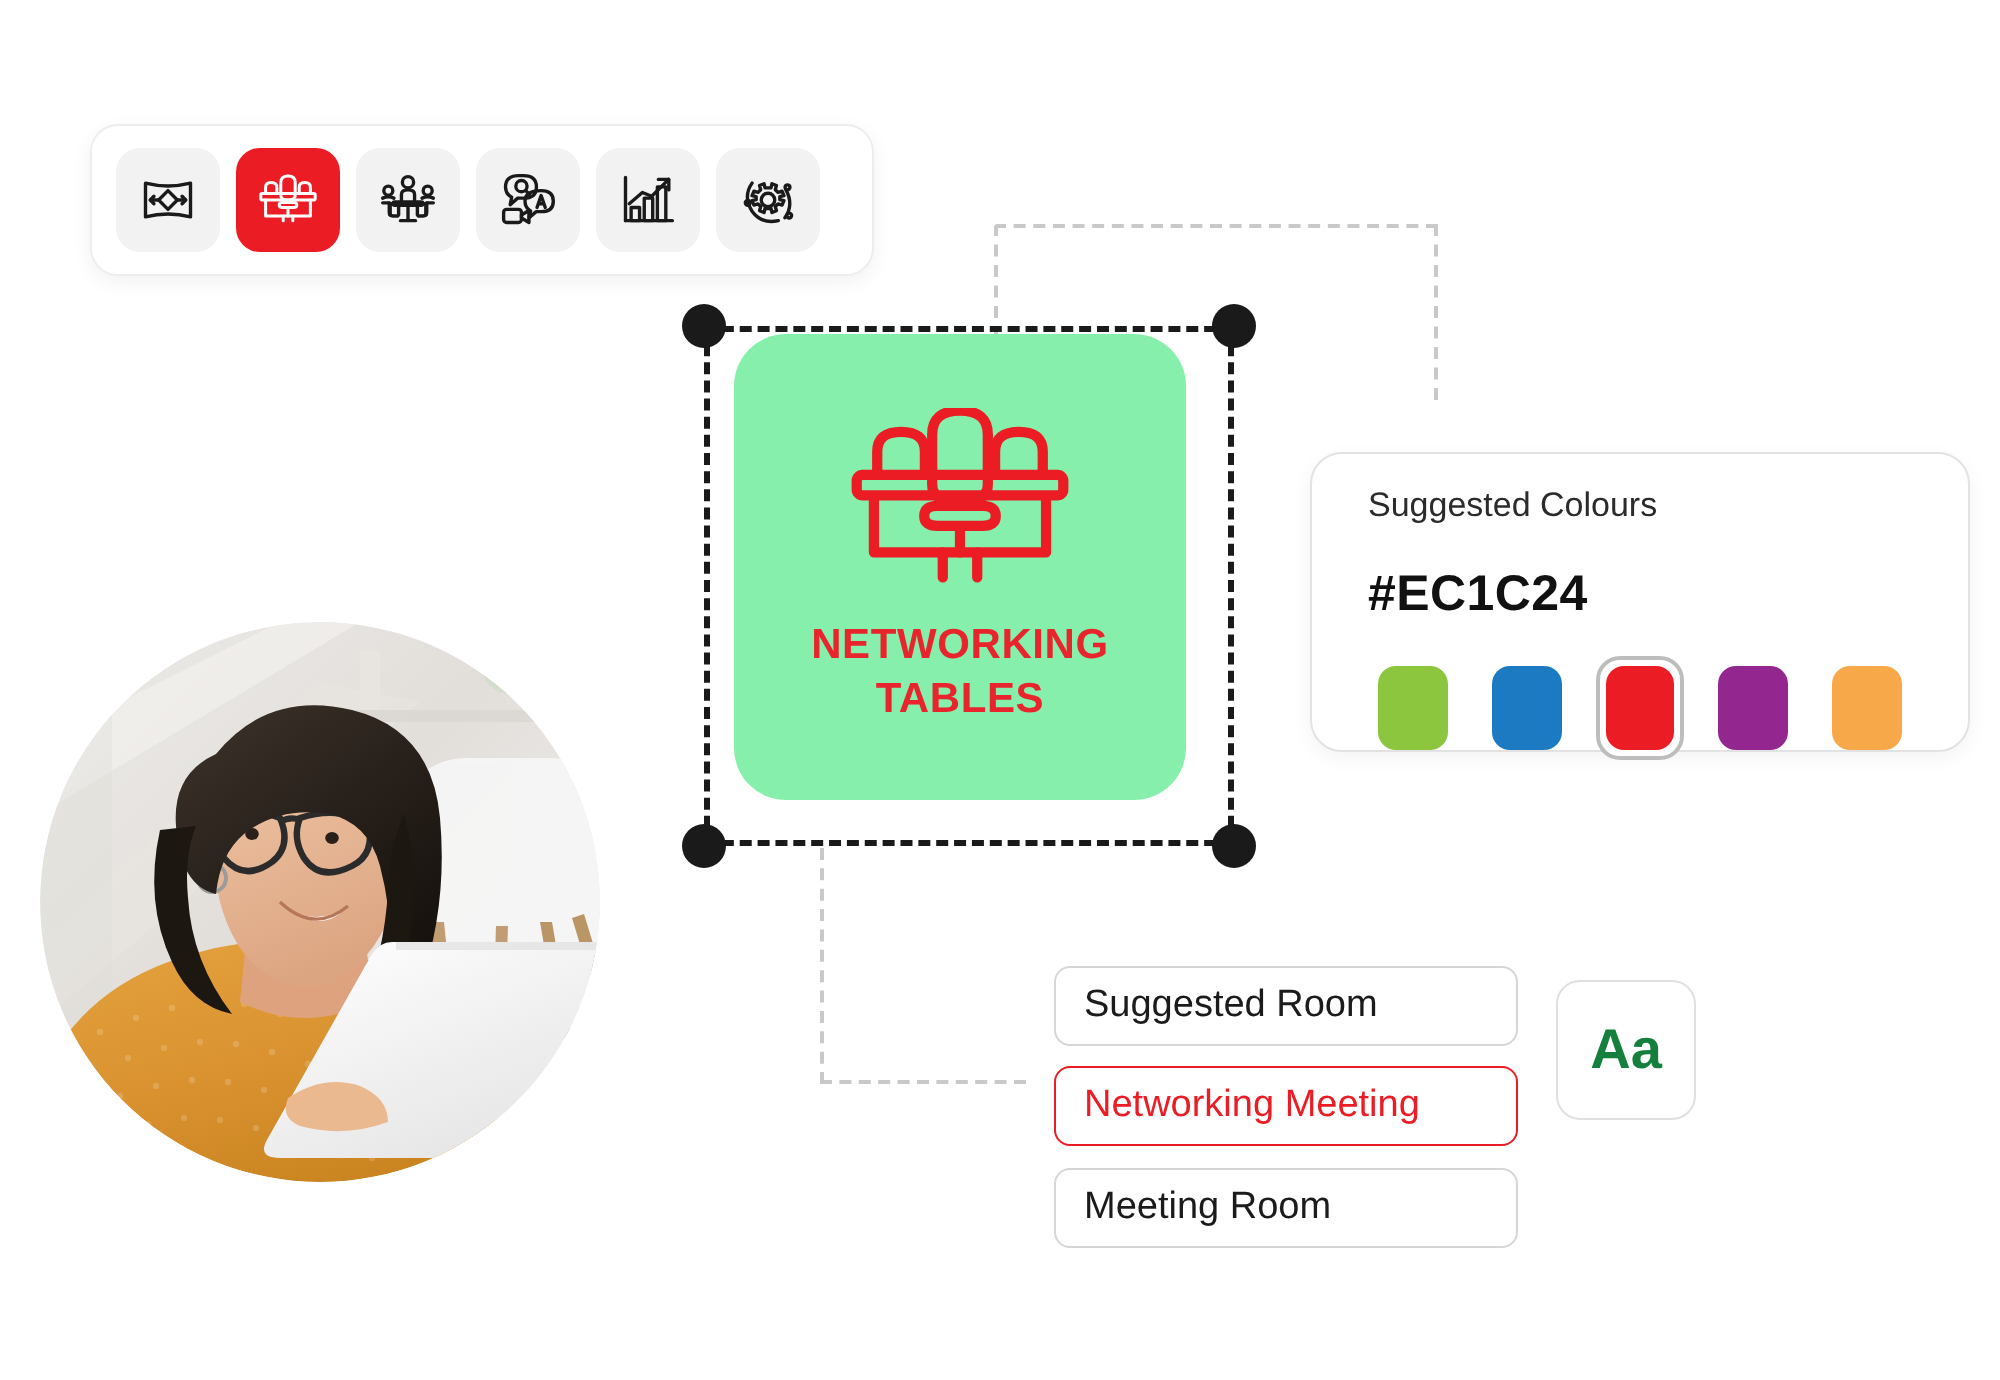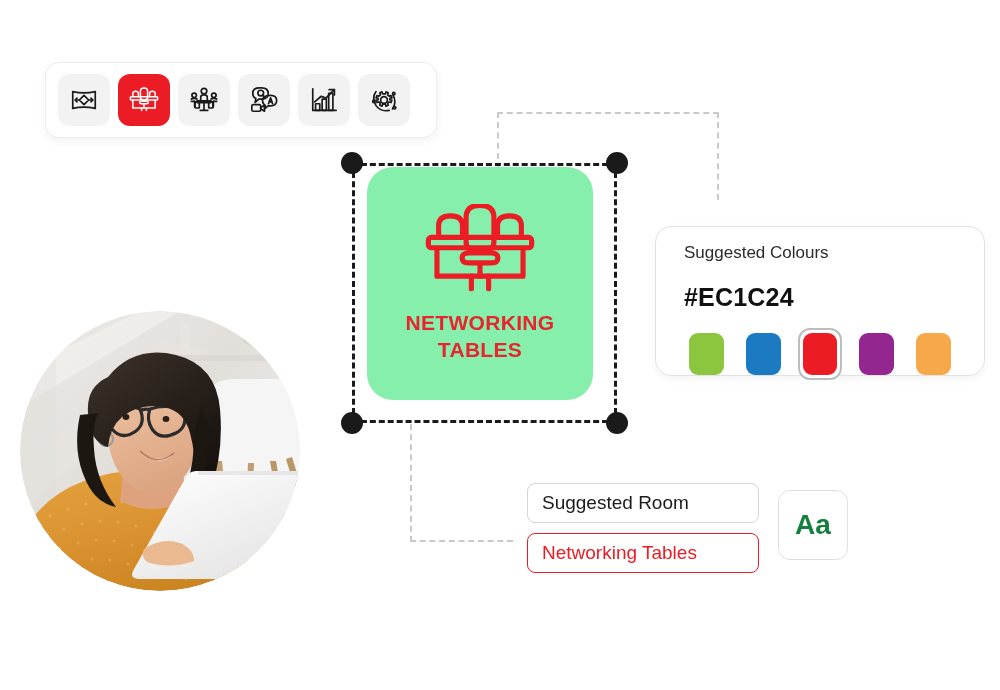--- a/index.html
+++ b/index.html
@@ -423,20 +423,23 @@
       <div class="swatch-wrap">
         <div class="swatch" style="background:#F7A94A"></div>
       </div>
     </div>
   </div>
 
   <div class="chip c1">
     <span>Suggested Room</span>
   </div>
   <div class="chip c2">
-    <span>Networking Tables</span>
+    <span>Networking Meeting</span>
+  </div>
+  <div class="chip c3">
+    <span>Meeting Room</span>
   </div>
 
   <div id="aa-btn">
     <span>Aa</span>
   </div>
 
 </div>
 
 </body></html>

